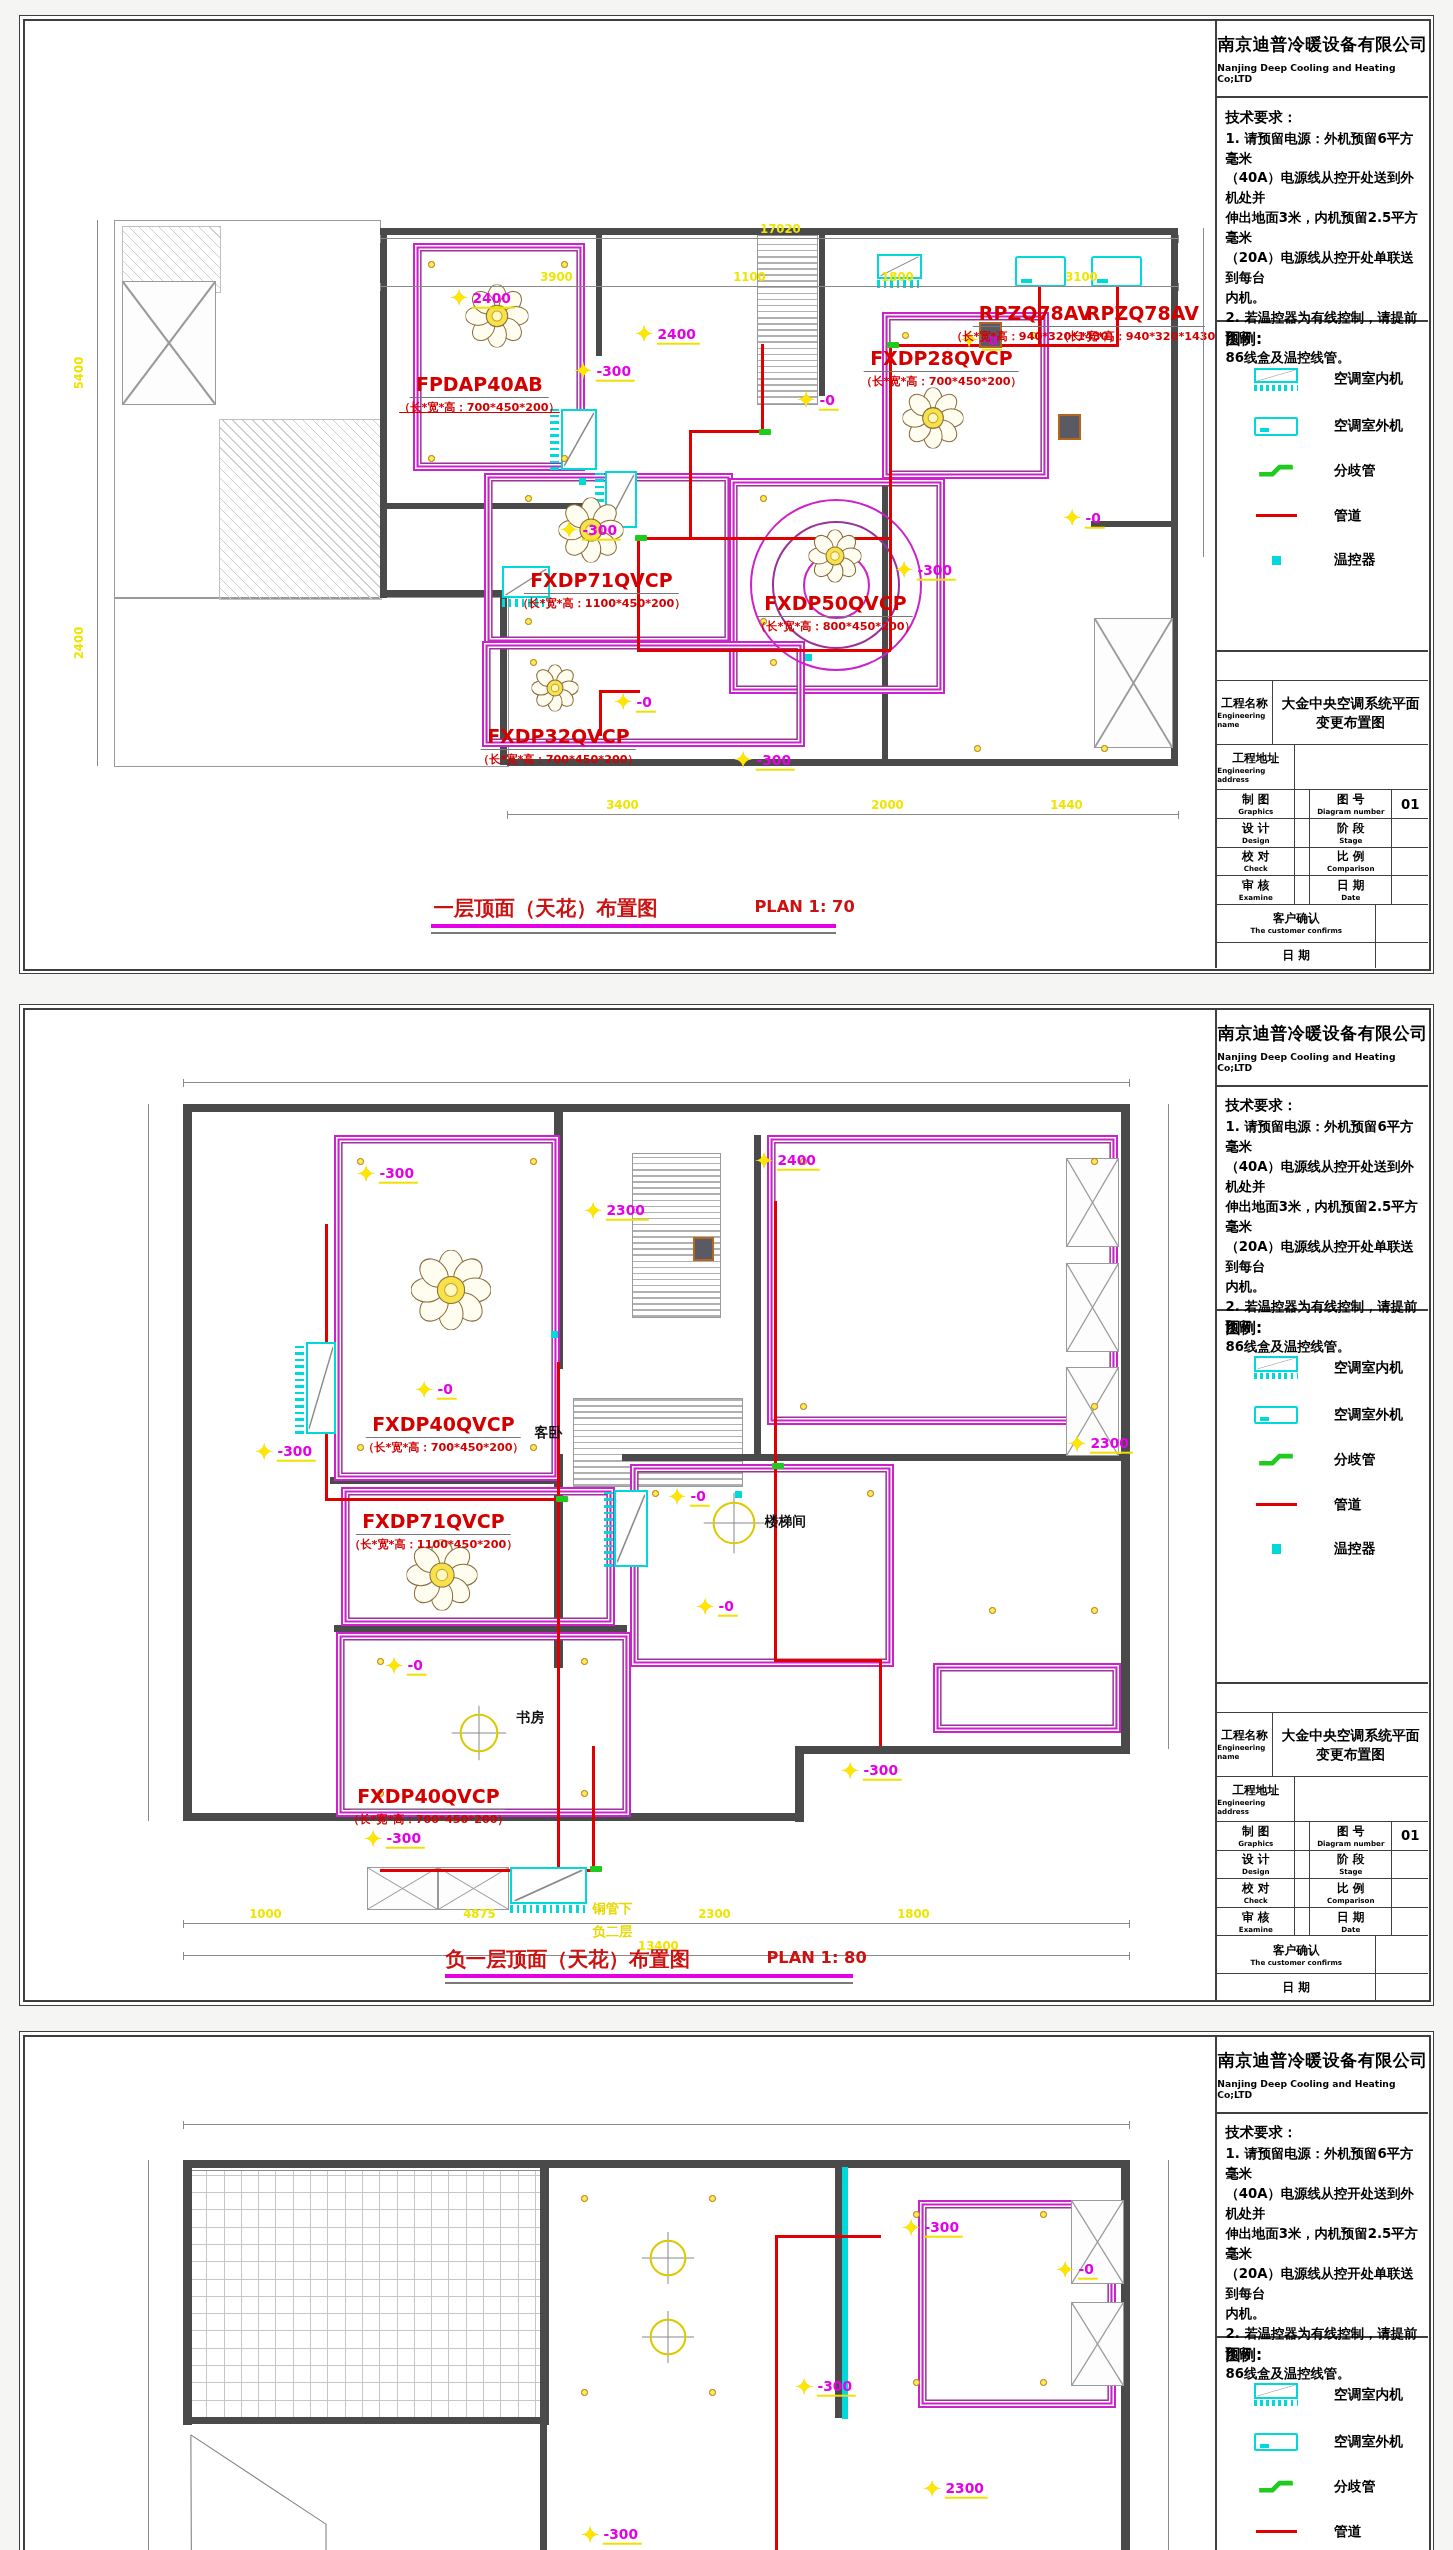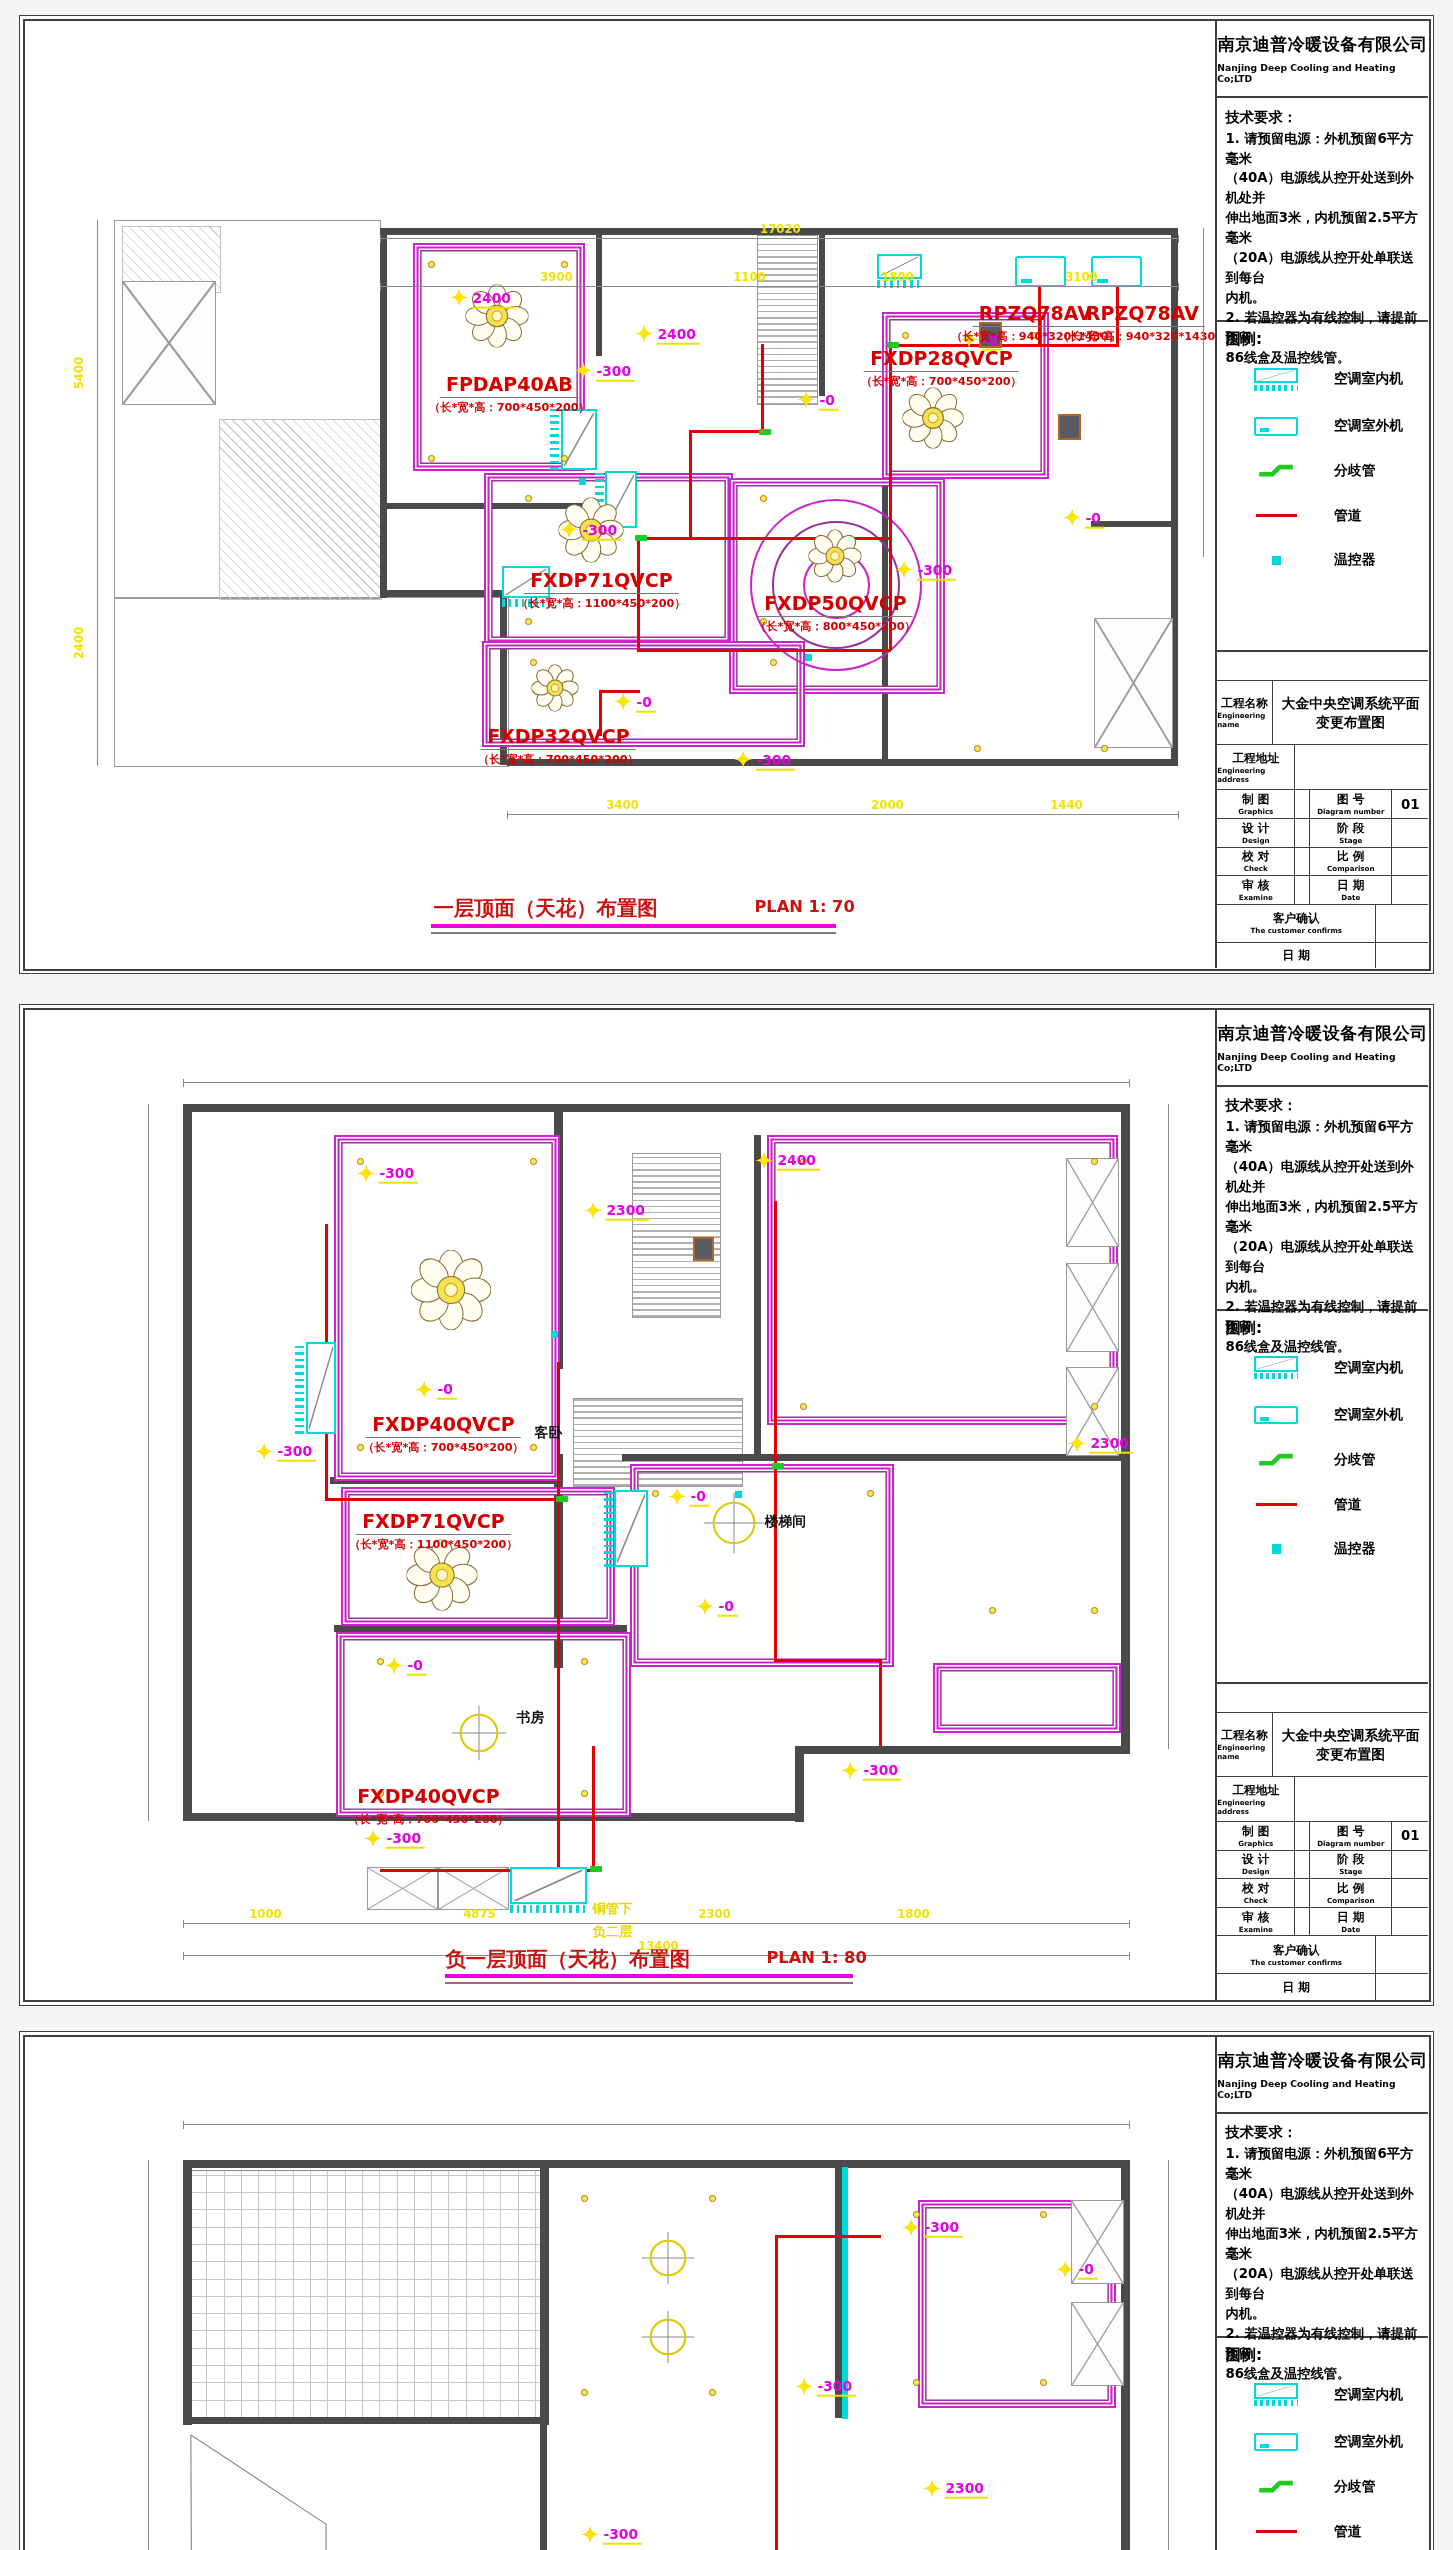--- a/index.html
+++ b/index.html
@@ -294,21 +294,21 @@
             <div class="mval">-0</div>
           </div>
           <div class="mark" style="left: 724px; top: 746px;">
             <div class="star">✦</div>
             <div class="mval">-300</div>
           </div>
           <div class="mark" style="left: 950px; top: 326px;">
             <div class="star">✦</div>
             <div class="mval">-0</div>
           </div>
-          <div class="mlabel" style="left: 489px; top: 357px;"><div class="model">FPDAP40AB</div><div class="mdims">（长*宽*高：700*450*200）</div></div>
+          <div class="mlabel" style="left: 459px; top: 357px; text-decoration: underline;"><div class="model">FPDAP40AB</div><div class="mdims">（长*宽*高：700*450*200）</div></div>
           <div class="mlabel" style="left: 921px; top: 331px;"><div class="model">FXDP28QVCP</div><div class="mdims">（长*宽*高：700*450*200）</div></div>
           <div class="mlabel" style="left: 581px; top: 553px;"><div class="model">FXDP71QVCP</div><div class="mdims">（长*宽*高：1100*450*200）</div></div>
           <div class="mlabel" style="left: 815px; top: 576px;"><div class="model">FXDP50QVCP</div><div class="mdims">（长*宽*高：800*450*200）</div></div>
           <div class="mlabel" style="left: 538px; top: 709px;"><div class="model">FXDP32QVCP</div><div class="mdims">（长*宽*高：700*450*200）</div></div>
           <div class="mlabel" style="left: 1015px; top: 286px;"><div class="model">RPZQ78AV</div><div class="mdims">（长*宽*高：940*320*1430）</div></div>
           <div class="mlabel" style="left: 1122px; top: 286px;"><div class="model">RPZQ78AV</div><div class="mdims">（长*宽*高：940*320*1430）</div></div>
           <div class="dimline" style="left: 360px; top: 222px; width: 798px; height: 0px;">
             <div class="tick" style="left: 0px;"></div>
             <div class="tick" style="left: 798px;"></div>
           </div>

